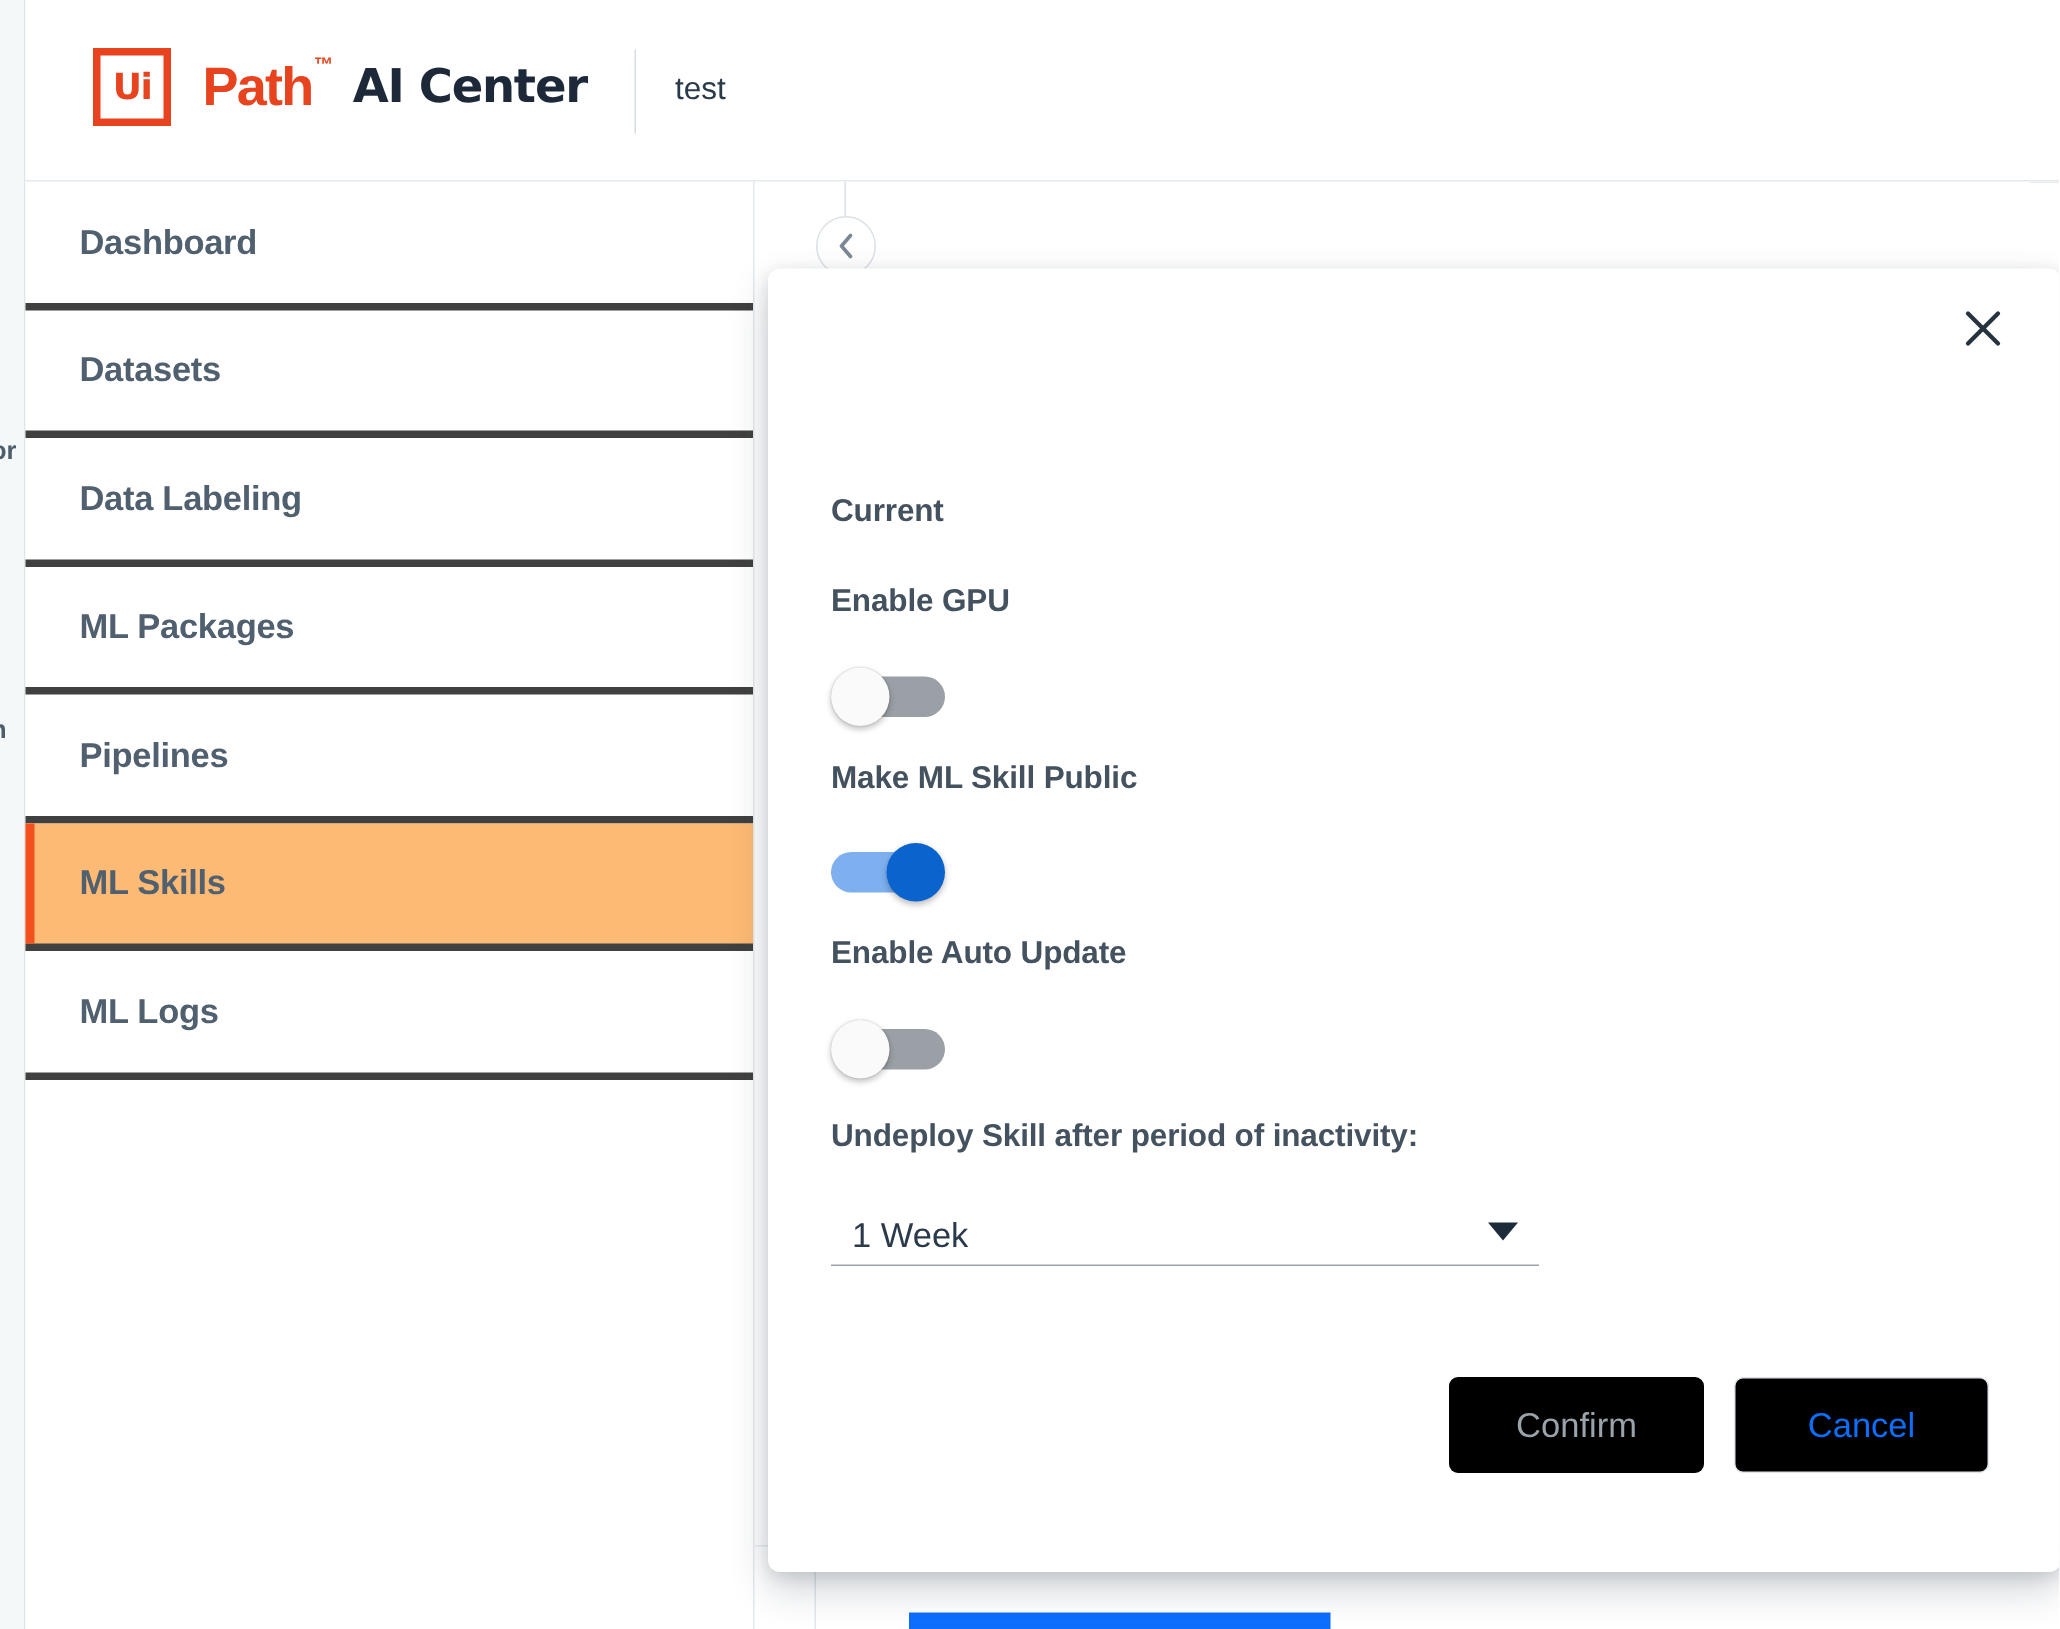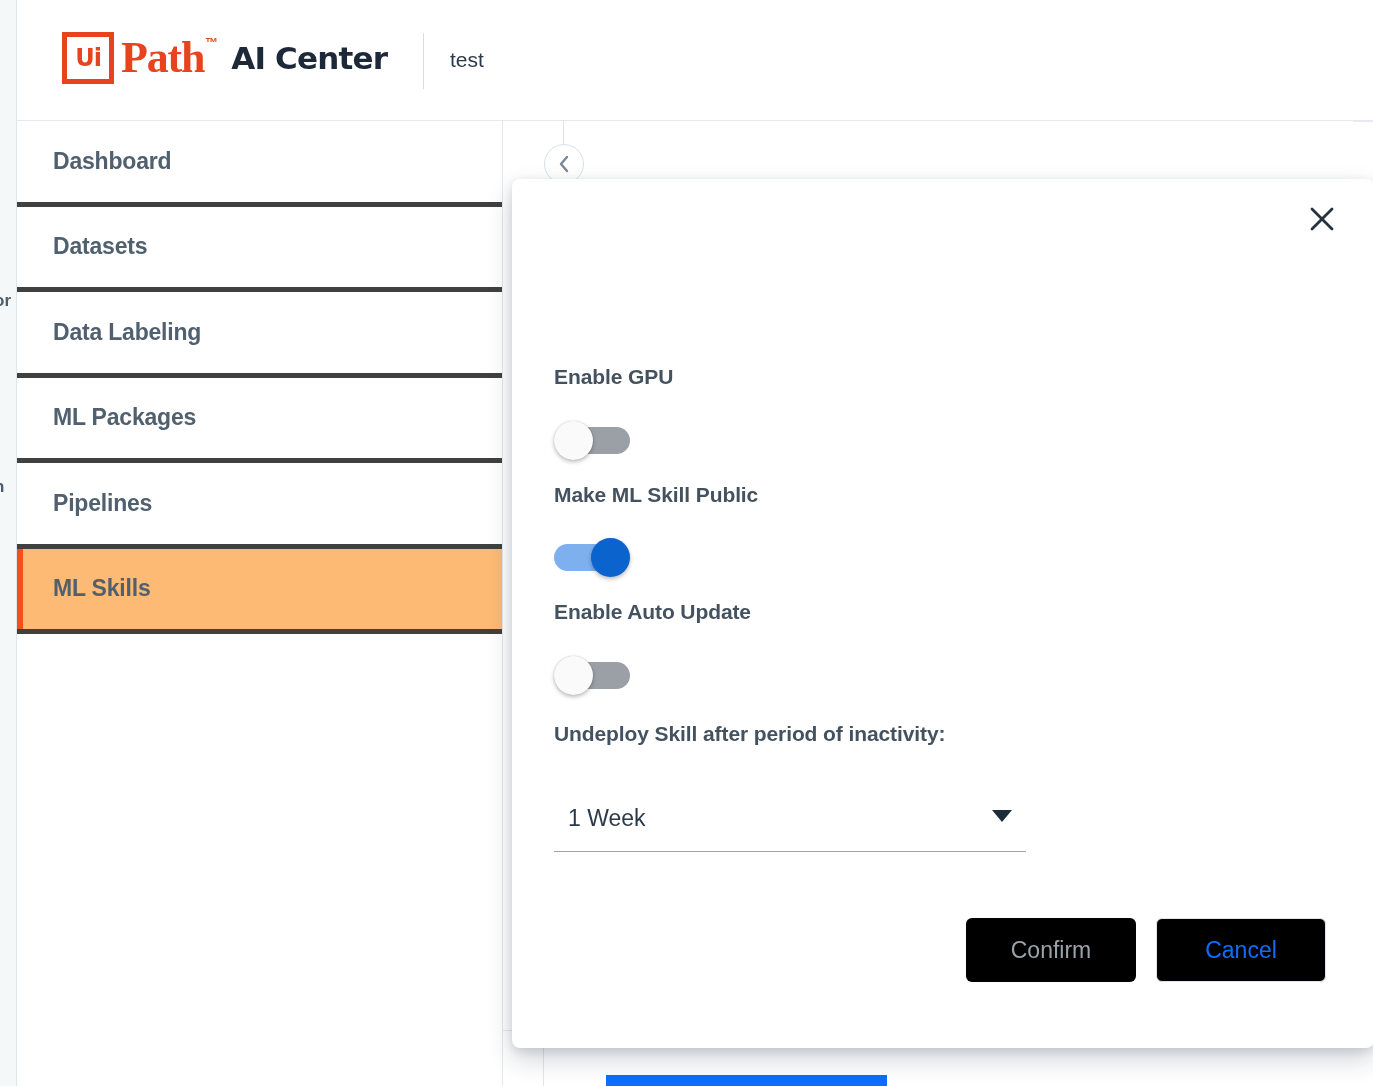--- a/index.html
+++ b/index.html
@@ -71,27 +71,27 @@
   }
   .logo-ui {
     font-size: 24px;
     font-weight: 700;
     color: #e8431f;
     letter-spacing: -1px;
     line-height: 1;
     font-family: "DejaVu Sans", sans-serif;
   }
   .logo-path {
-    font-size: 44px;
+    font-size: 36px;
     font-weight: 700;
     color: #e8431f;
-    margin-left: 7px;
+    margin-left: 21px;
     letter-spacing: -1.2px;
     line-height: 1;
-    font-family: Liberation Serif, serif;
+    font-family: Liberation Sans, sans-serif;
   }
   .logo-tm {
     font-size: 13px;
     font-weight: 700;
     color: #e8431f;
     align-self: flex-start;
     margin-top: 3px;
     margin-left: 1px;
   }
   .logo-product {
@@ -308,23 +308,23 @@
   .switch.on .knob {
     left: 37px;
     background: #0b63ce;
     box-shadow: 0 2px 4px rgba(0,0,0,0.28);
   }
 
   
   .select-wrap {
     position: relative;
     width: 472px;
-    margin-top: 59px;
+    margin-top: 40px;
     border-bottom: 1px solid #9aa4ad;
-    padding-bottom: 19px;
+    padding-bottom: 6px;
     cursor: pointer;
   }
   .select-value {
     font-size: 23px;
     color: #2b3a4a;
     padding-left: 14px;
   }
   .select-arrow {
     position: absolute;
     right: 14px; top: 5px;
@@ -398,20 +398,23 @@
       <span class="label">Data Labeling</span>
     </div>
     <div class="nav-item">
       <span class="label">ML Packages</span>
     </div>
     <div class="nav-item">
       <span class="label">Pipelines</span>
     </div>
     <div class="nav-item active">
       <span class="label">ML Skills</span>
+    </div>
+    <div class="nav-item">
+      <span class="label">ML Logs</span>
     </div>
   </nav>
 
   <div class="main">
     <div class="collapse-rail"></div>
     <div class="collapse-btn">
       <svg width="14" height="20" viewBox="0 0 14 20">
         <polyline points="10,3 4,10 10,17" fill="none" stroke="#7b8794" stroke-width="2.4" stroke-linecap="round" stroke-linejoin="round"></polyline>
       </svg>
     </div>
@@ -446,20 +449,21 @@
 
     <button class="modal-close">
       <svg width="26" height="26" viewBox="0 0 26 26">
         <line x1="3" y1="3" x2="23" y2="23" stroke="#26323e" stroke-width="2.8" stroke-linecap="round"></line>
         <line x1="23" y1="3" x2="3" y2="23" stroke="#26323e" stroke-width="2.8" stroke-linecap="round"></line>
       </svg>
     </button>
 
     <div class="modal-body">
 
+      <div class="field-label current">Current</div>
 
       <div style="height:36px;"></div>
 
       <div class="field-label">Enable GPU</div>
       <div style="height:32px;"></div>
       <div class="switch">
         <div class="track"></div>
         <div class="knob"></div>
       </div>
 

